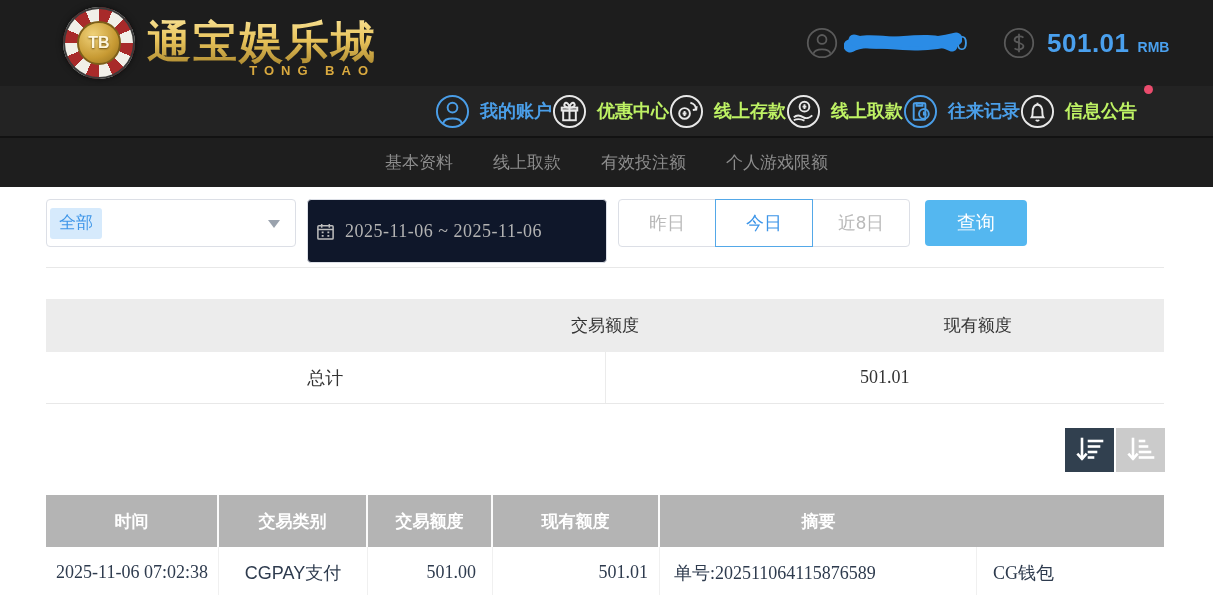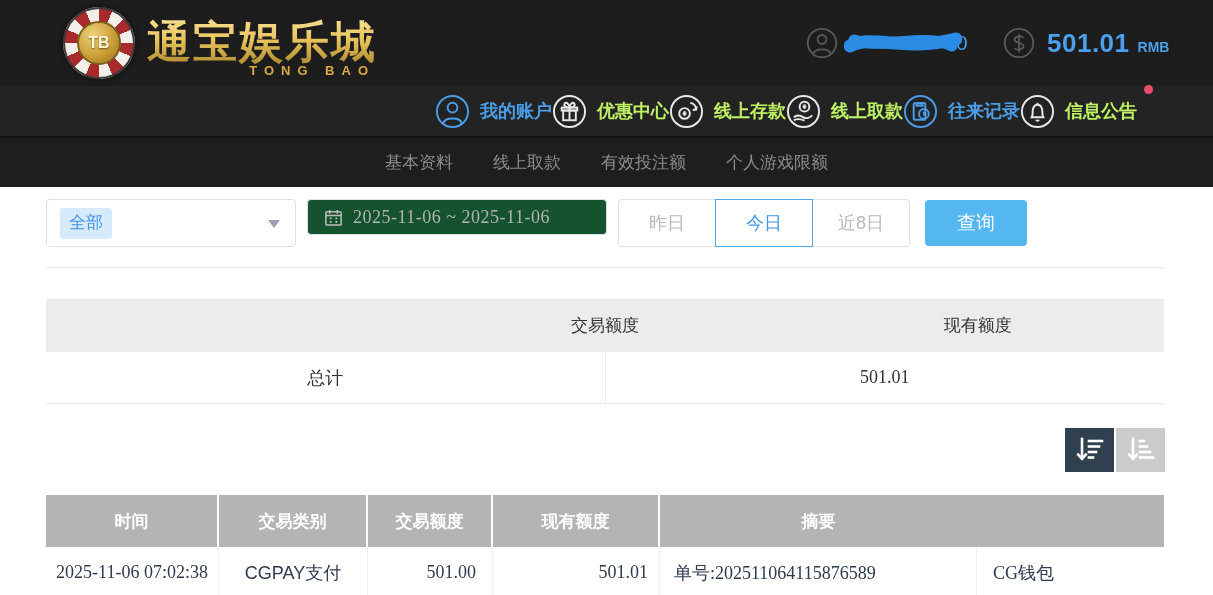--- a/index.html
+++ b/index.html
@@ -44,25 +44,25 @@
   .nav-badge { position:absolute; right:-16px; top:-9px; width:9px; height:9px; border-radius:50%; background:#ea4c6d; }
 
   
   .subnav { position:absolute; left:0; top:136px; width:100%; height:51px; background:#1e1e1e;
             border-top:2px solid #121212; display:flex; justify-content:center; align-items:center; gap:40px; }
   .subnav-item { color:#8c8c8c; font-size:17px; cursor:pointer; white-space:nowrap; }
 
   
   .filters { position:absolute; left:0; top:187px; width:100%; }
   .select-box { position:absolute; left:46px; top:12px; width:250px; height:48px; border:1px solid #dcdfe6; border-radius:4px; background:#fff; }
-  .select-chip { position:absolute; left:13px; top:8px; padding:3px 9px 5px; background:#d6eafc; color:#3d95e8; font-size:17px; border-radius:3px; }
+  .select-chip { position:absolute; left:3px; top:8px; padding:3px 9px 5px; background:#d6eafc; color:#3d95e8; font-size:17px; border-radius:3px; }
   .caret { position:absolute; right:15px; top:20px; width:0; height:0; border-left:6px solid transparent; border-right:6px solid transparent; border-top:8px solid #9aa2ad; }
 
-  .date-box { position:absolute; left:307px; top:12px; width:300px; height:36px; border:1px solid #dcdfe6; border-radius:4px; background:#14532d;
-              display:flex; align-items:center; padding-left:16px; gap:10px; }
+  .date-box { position:absolute; left:307px; top:12px; width:300px; height:64px; border:1px solid #dcdfe6; border-radius:4px; background:#0f172a;
+              display:flex; align-items:center; padding-left:8px; gap:10px; }
   .date-box .cal { width:19px; height:19px; color:#bdbdbd; }
   .date-text { color:#b3b3b3; font-size:18px; font-family:"Liberation Serif", serif; letter-spacing:.5px; }
 
   .range-group { position:absolute; left:618px; top:12px; display:flex; }
   .range-btn { width:98px; height:48px; background:#fff; border:1px solid #dcdfe6; color:#b9b9b9; font-size:18px;
                display:flex; align-items:center; justify-content:center; cursor:pointer; margin-left:-1px; }
   .range-btn:first-child { margin-left:0; border-radius:4px 0 0 4px; }
   .range-btn:last-child { border-radius:0 4px 4px 0; }
   .range-btn.active { border:1px solid #54a8e8; color:#3d95e8; z-index:2; }
 

